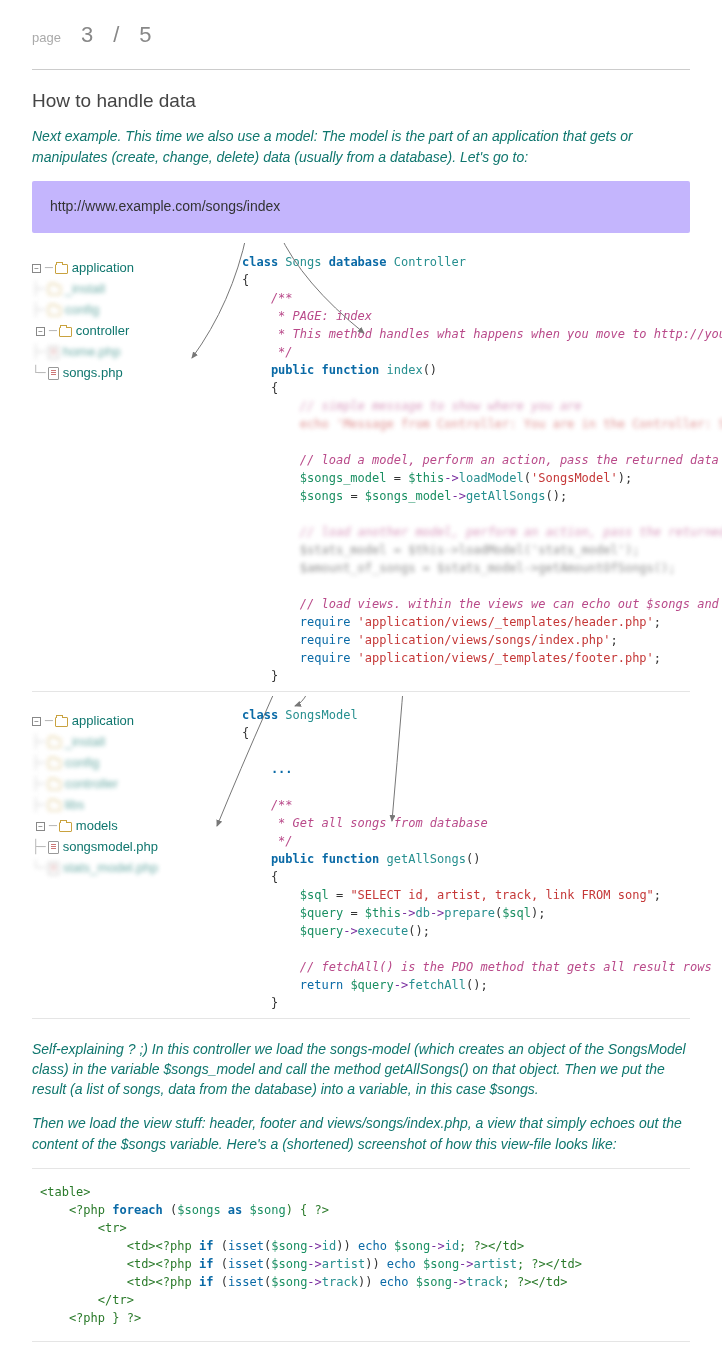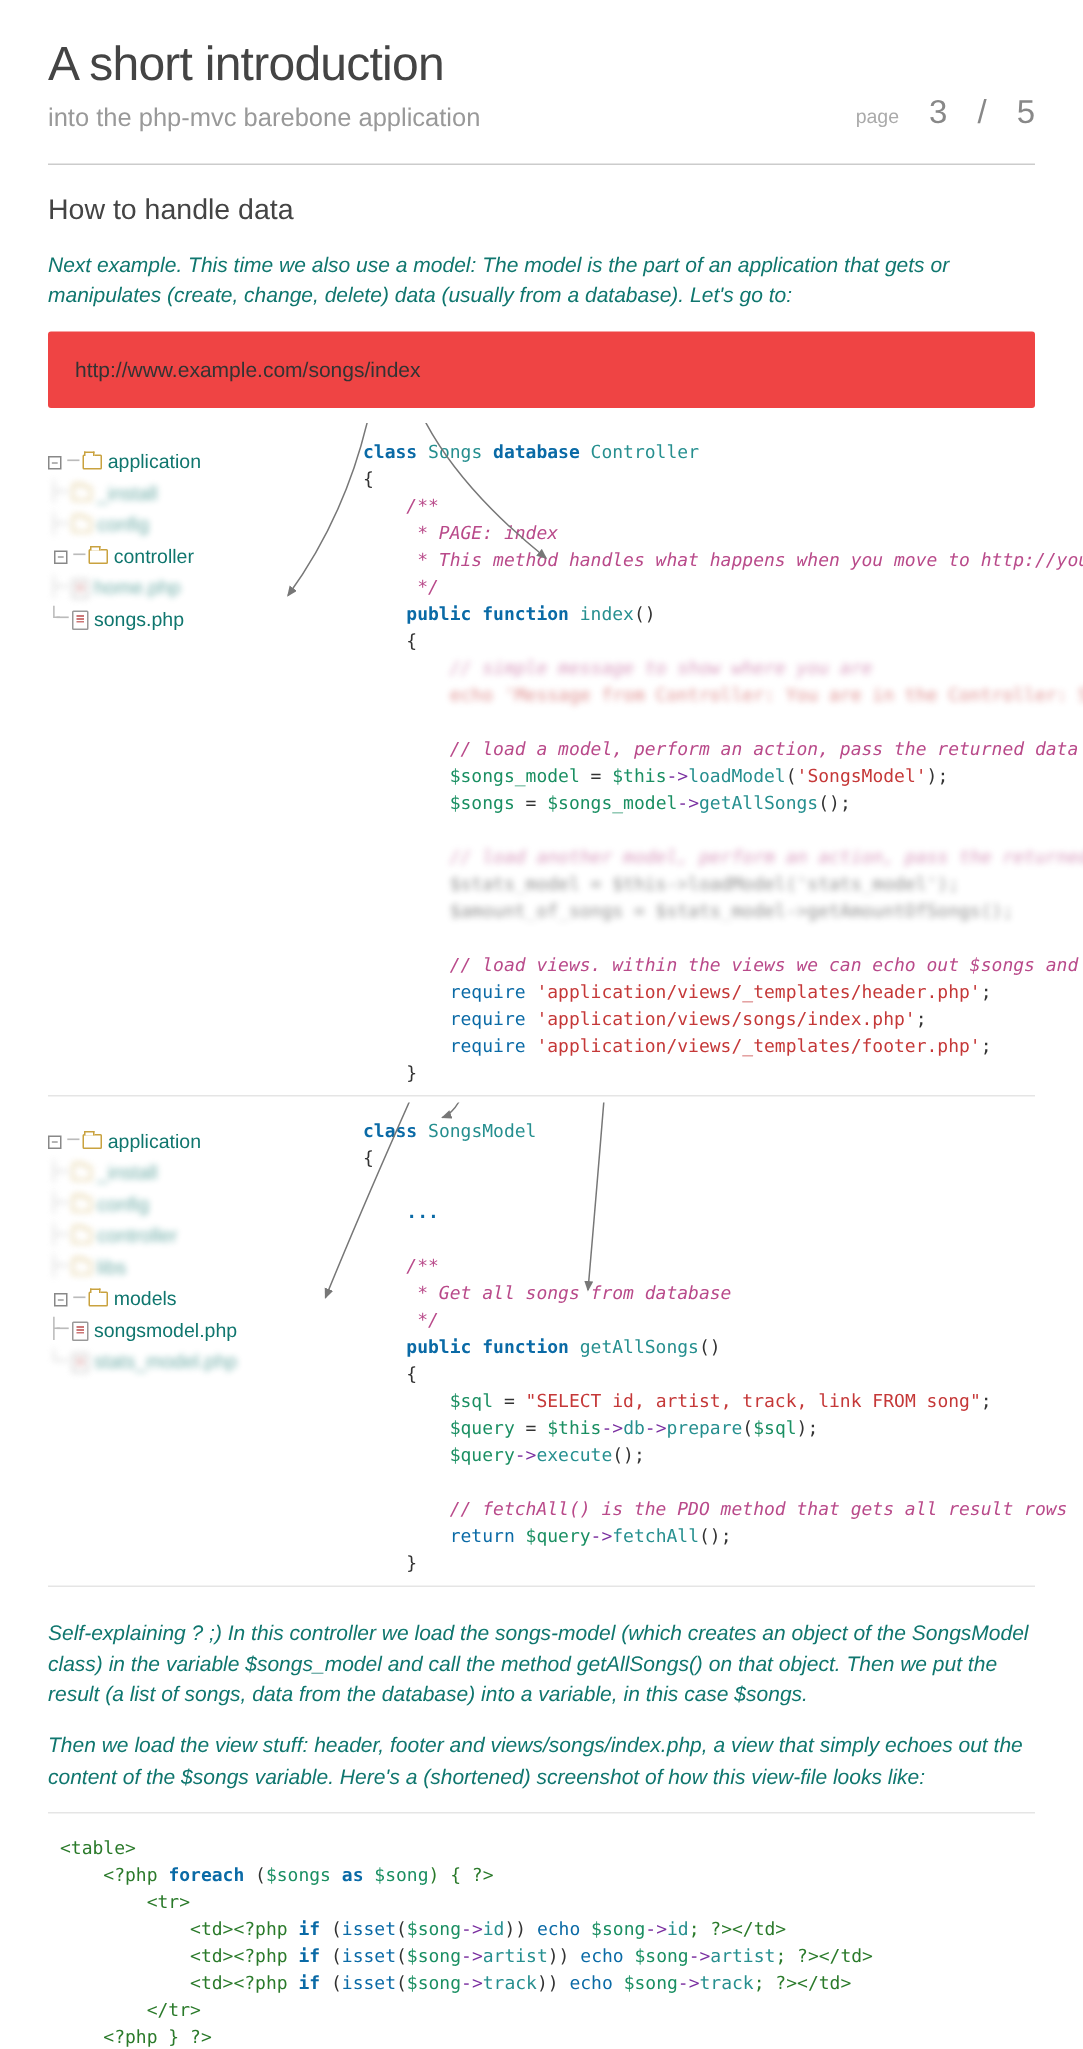--- a/index.html
+++ b/index.html
@@ -14,21 +14,21 @@
 }
 .header { display: flex; justify-content: space-between; align-items: flex-end; }
 h1 { font-size: 32px; font-weight: 300; color: #444; letter-spacing: -0.5px; }
 .subtitle { font-size: 17px; font-weight: 300; color: #999; margin-top: 2px; }
 .page-ind { color: #aaa; font-size: 13px; display: flex; align-items: baseline; gap: 20px; }
 .page-ind .big { font-size: 22px; color: #888; font-weight: 300; }
 hr { border: none; border-top: 1px solid #ccc; margin: 18px 0; }
 h2 { font-size: 19px; font-weight: 400; color: #444; margin-bottom: 12px; }
 p { color: #0f766e; font-size: 14px; line-height: 1.45; margin-bottom: 14px; font-style: italic; }
 .urlbox {
-  background: #ef4444;
+  background: #c4b5fd;
   padding: 16px 18px;
   font-size: 14px;
   color: #333;
   border-radius: 2px;
   margin-bottom: 10px;
 }
 .diagram {
   position: relative;
   display: flex;
   align-items: flex-start;
@@ -70,24 +70,20 @@
   border-top: 1px solid #e5e5e5;
   border-bottom: 1px solid #e5e5e5;
   padding: 14px 8px;
   margin: 8px 0 20px 0;
 }
 </style>
 </head>
 <body>
 
 <div class="header">
-  <div>
-    <h1>A short introduction</h1>
-    <div class="subtitle">into the php-mvc barebone application</div>
-  </div>
   <div class="page-ind">
     <span>page</span>
     <span class="big">3</span>
     <span class="big">/</span>
     <span class="big">5</span>
   </div>
 </div>
 
 <hr>
 

